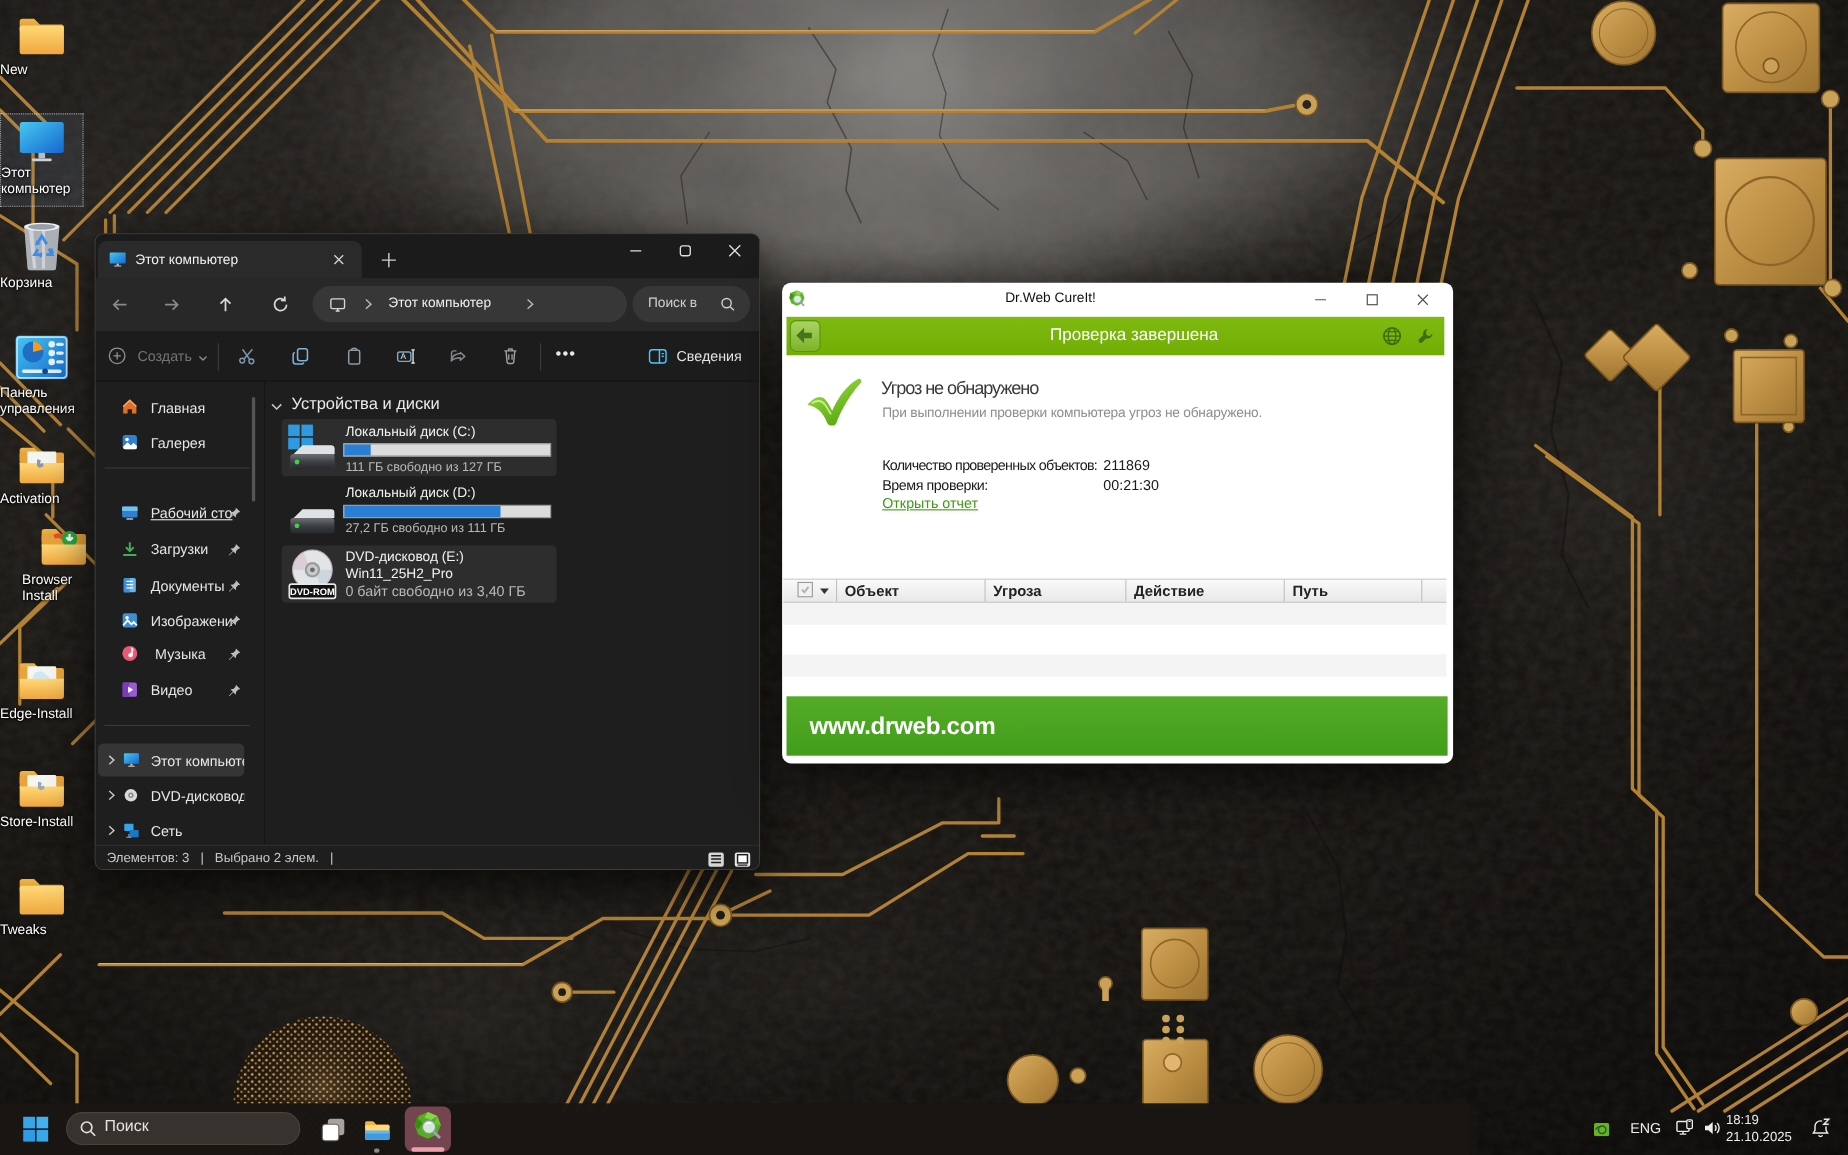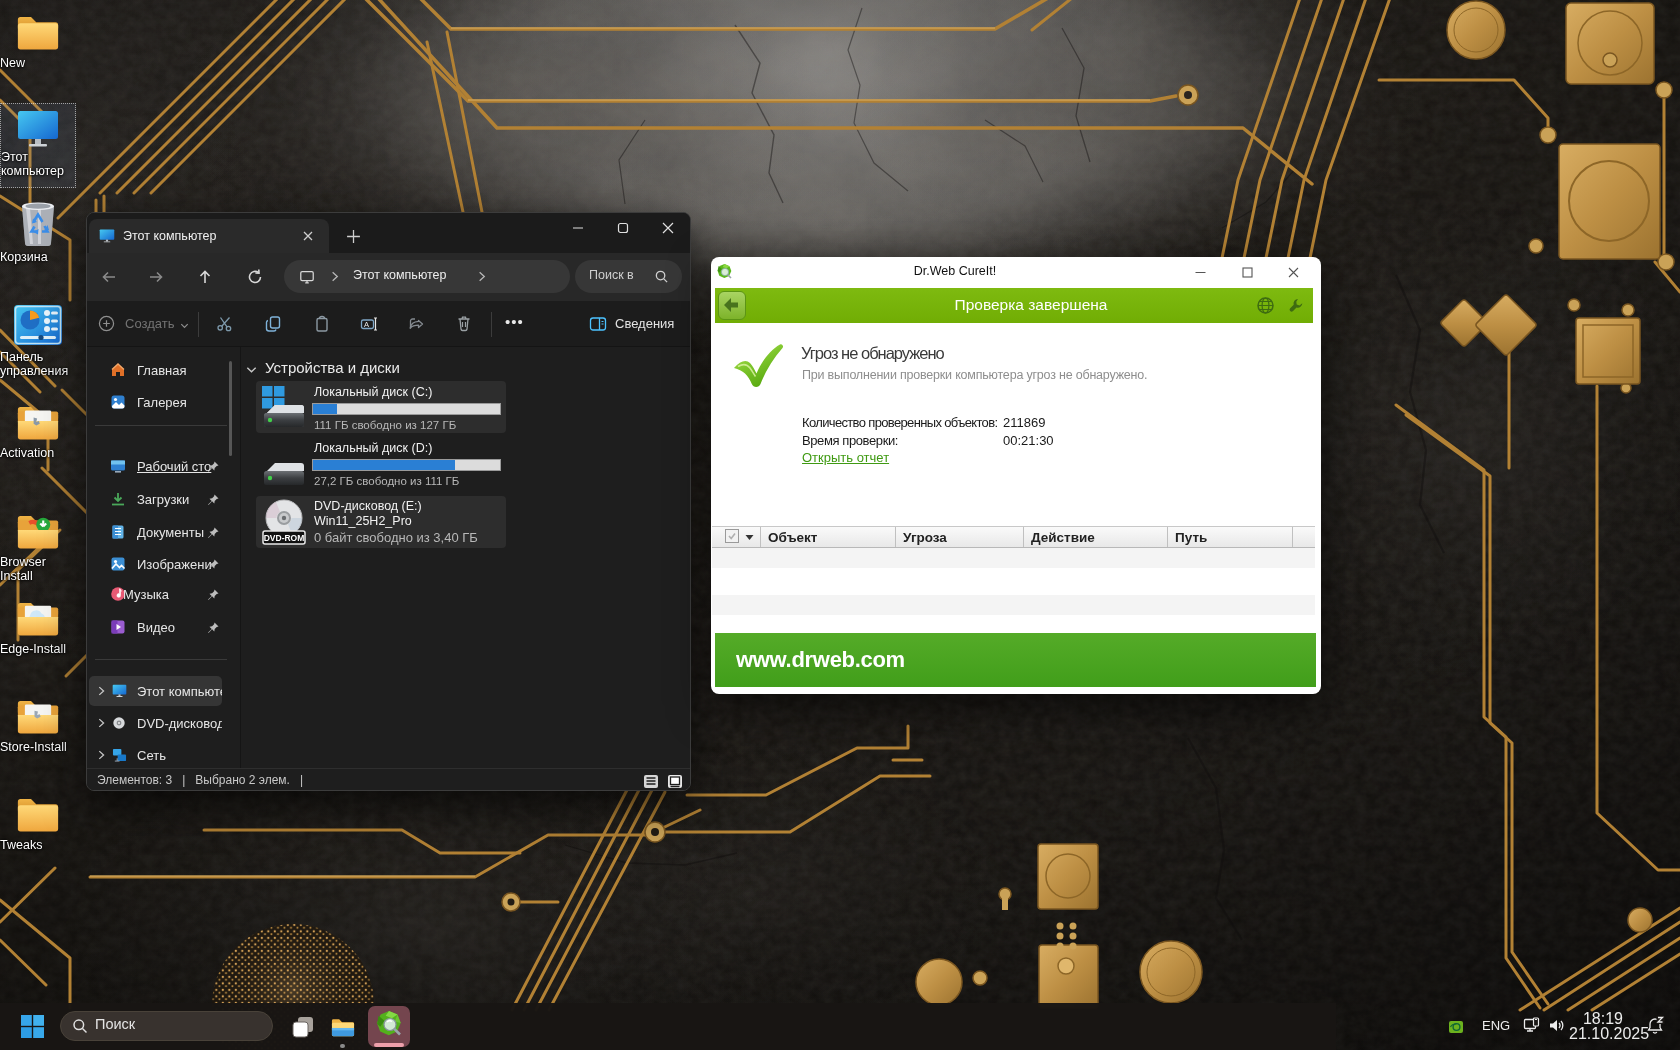--- a/index.html
+++ b/index.html
@@ -325,21 +325,21 @@
 </div>
 
 <div class="dico" style="left:0;top:400px;">
   <svg width="52" height="42" viewBox="0 0 54 48">
       <use href="#folderDoc"></use>
     <path d="M22,20 l4,1 -1,4 3,-1 1,3 -4,2 -3,-2 z" fill="#8a99a8"></path>
   </svg>
   <div style="margin-top:4px">Activation</div>
 </div>
 
-<div class="dico" style="left:0;top:509px;">
+<div class="dico" style="left:0;top:474px;padding-left:20px;">
   <svg width="52" height="42" viewBox="0 0 54 48">
     <path d="M4,11 a3,3 0 0 1 3,-3 h12 l6,6 h22 a3,3 0 0 1 3,3 v4 H4 z" fill="url(#foldBack)"></path>
     <rect x="4" y="13" width="46" height="14" rx="2" fill="#e8a33a"></rect>
     <path d="M16,14 a10,10 0 0 1 14,3 l-4,3 a6,6 0 0 0 -8,-2 z" fill="#e8502a"></path>
     <circle cx="33" cy="18" r="8" fill="#27a93c"></circle>
     <path d="M33,13 v7 m0,0 l-3.4,-3.4 M33,20 l3.4,-3.4" stroke="#fff" stroke-width="2.4" fill="none"></path>
     <path d="M4,24 h46 v18 a3,3 0 0 1 -3,3 H7 a3,3 0 0 1 -3,-3 z" fill="url(#foldFront)"></path>
   </svg>
   <div style="margin-top:4px">Browser<br>Install</div>
 </div>
@@ -509,21 +509,21 @@
   <svg class="abs" style="left:23px;top:343px" width="16" height="16" viewBox="0 0 16 16">
     <rect x="1.5" y="1.5" width="13" height="13" rx="2" fill="#3c8fd4"></rect>
     <circle cx="5.5" cy="5.5" r="1.6" fill="#fff"></circle>
     <path d="M2,12.5 l4,-4.5 3.5,3.5 2,-2 3,3" fill="none" stroke="#fff" stroke-width="1.6"></path>
     </svg>
   <div class="abs" style="left:50px;top:344px;font-size:13px;">Изображени</div>
   <svg class="abs" style="left:23px;top:373px" width="16" height="16" viewBox="0 0 16 16">
     <circle cx="8" cy="8" r="6.8" fill="#e85a74"></circle>
     <path d="M10.5,4.5 v5 a1.8,1.8 0 1 1 -1,-1.6 v-5.2 l1.2,0.8 a2.5,2.5 0 0 0 1.3,2" fill="#fff" stroke="#fff" stroke-width="0.6"></path>
     </svg>
-  <div class="abs" style="left:36px;top:374px;font-size:13px;">Музыка</div>
+  <div class="abs" style="left:54px;top:374px;font-size:13px;">Музыка</div>
   <svg class="abs" style="left:23px;top:406px" width="16" height="16" viewBox="0 0 16 16">
     <rect x="1.5" y="1.5" width="13" height="13" rx="2" fill="#9a5cd0"></rect>
     <rect x="1.5" y="1.5" width="6" height="13" fill="#7a3cb8"></rect>
     <path d="M6.5,5 l4.5,3 -4.5,3 z" fill="#fff"></path>
     </svg>
   <div class="abs" style="left:50px;top:407px;font-size:13px;text-align:right;">Видео</div>
   <div class="abs" style="left:8px;top:446px;width:132px;height:1px;background:#3a3a3a;"></div>
   <div class="abs" style="left:2px;top:463px;width:133px;height:30px;background:#353535;border-radius:5px;"></div>
   <svg class="abs" style="left:8px;top:472px" width="12" height="12" viewBox="0 0 14 14">
     <path d="M5,2.5 L10,7 L5,11.5" stroke="#c8c8c8" stroke-width="1.5" fill="none"></path>
@@ -752,20 +752,20 @@
   <svg class="abs" style="left:1523px;top:14px" width="17" height="17" viewBox="0 0 17 17">
     <rect x="1.5" y="2.5" width="11" height="9" rx="1" fill="none" stroke="#ececec" stroke-width="1.3"></rect>
     <path d="M4,14 h6 M7,11.5 v2.5" stroke="#ececec" stroke-width="1.3"></path>
     <rect x="10.5" y="1" width="5" height="8" rx="1" fill="#1c1a18" stroke="#ececec" stroke-width="1.2"></rect>
     <path d="M12,2.5 h2" stroke="#ececec" stroke-width="1"></path>
     </svg>
   <svg class="abs" style="left:1548px;top:14px" width="17" height="17" viewBox="0 0 17 17">
     <path d="M2,6.5 h3 L9,3 v11 L5,10.5 H2 z" fill="#ececec"></path>
     <path d="M11,6 a3.5,3.5 0 0 1 0,5 M13,4 a6.5,6.5 0 0 1 0,9" stroke="#ececec" stroke-width="1.3" fill="none"></path>
     </svg>
-  <div class="abs" style="left:1569px;top:8px;width:68px;font-size:16px;color:#ececec;text-align:center;line-height:15px;">18:19<br>21.10.2025</div>
+  <div class="abs" style="left:1569px;top:8px;width:68px;font-size:12px;color:#ececec;text-align:left;line-height:15px;">18:19<br>21.10.2025</div>
   <svg class="abs" style="left:1646px;top:13px" width="19" height="19" viewBox="0 0 19 19">
     <path d="M9,3 a5,5 0 0 1 5,5 v3.5 l1.5,2.5 H2.5 L4,11.5 V8 a5,5 0 0 1 5,-5 z" fill="none" stroke="#ececec" stroke-width="1.3"></path>
     <path d="M7.2,16 a2,2 0 0 0 3.6,0" fill="none" stroke="#ececec" stroke-width="1.3"></path>
     <rect x="10.5" y="0" width="8" height="8" fill="#1a1715"></rect>
     <path d="M12,1.5 h4.5 l-4.5,4.5 h4.5" stroke="#ececec" stroke-width="1.3" fill="none"></path>
     </svg>
 </div>
 
 </body></html>

